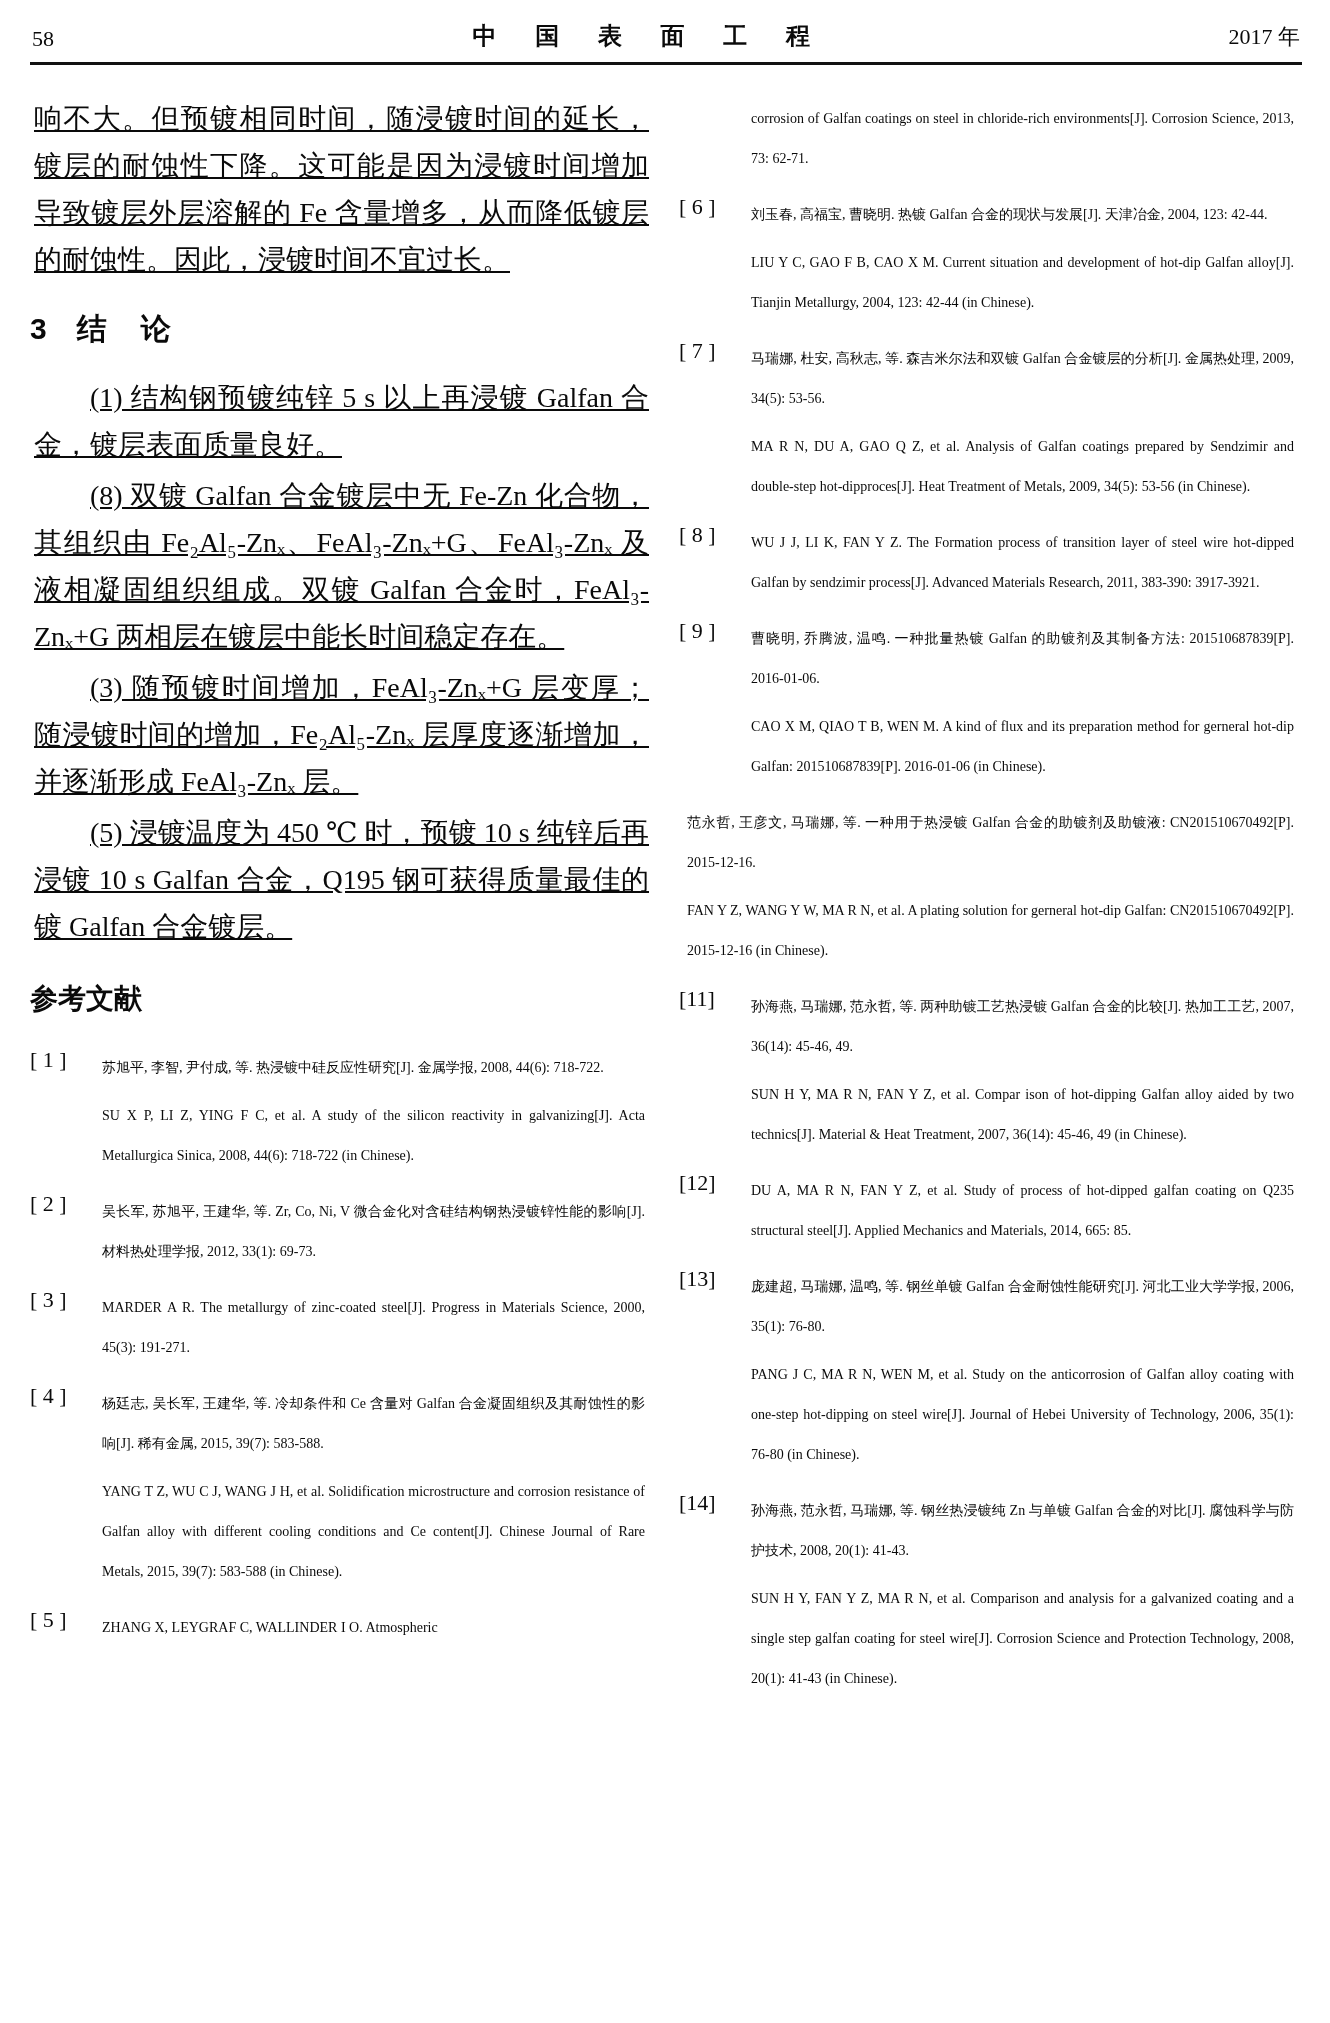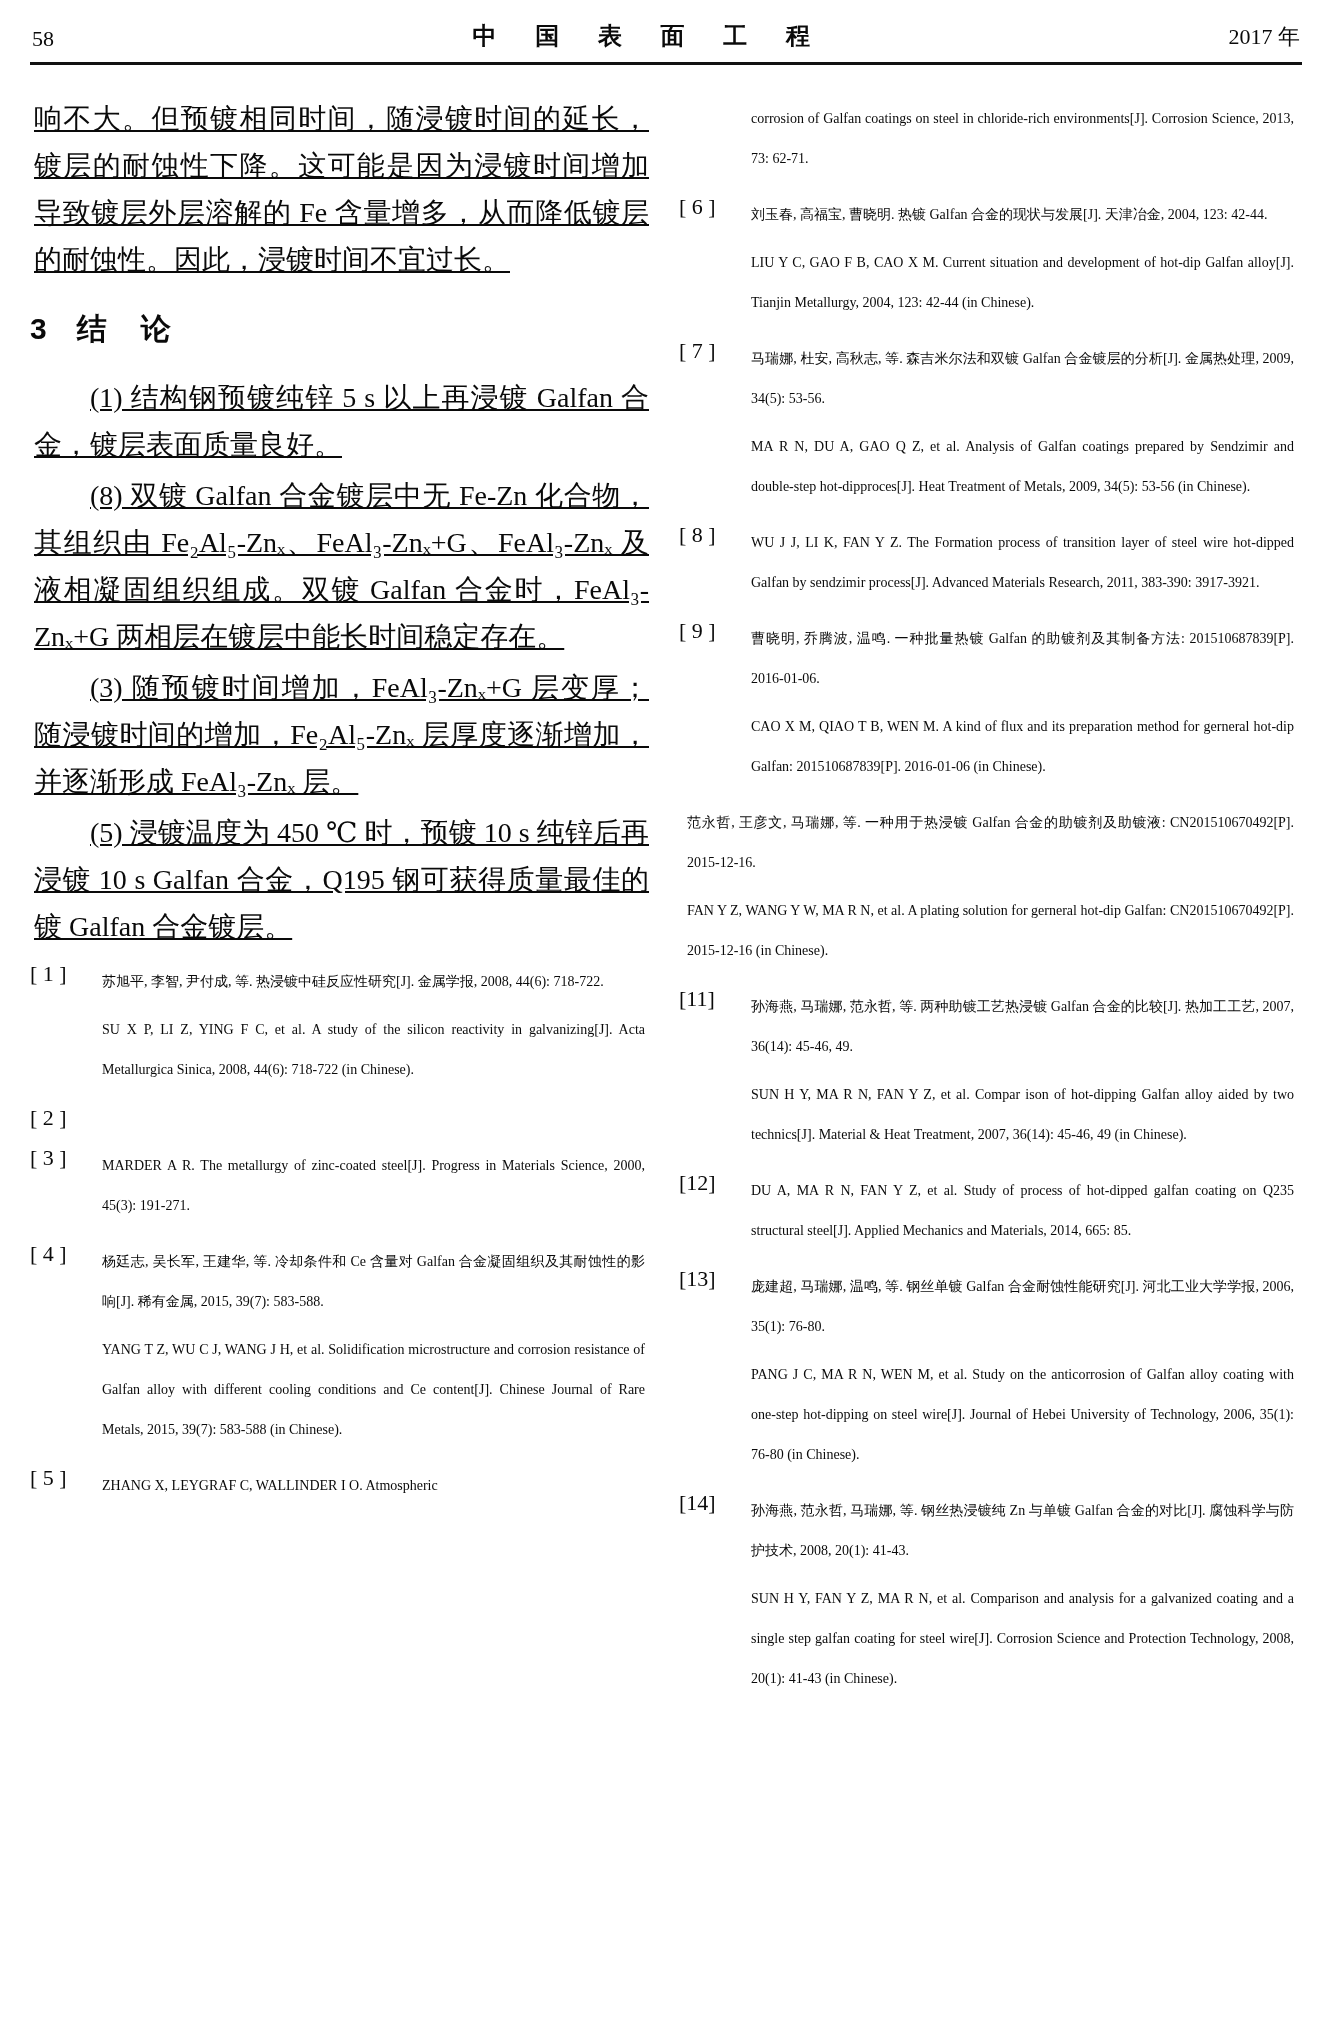--- a/index.html
+++ b/index.html
@@ -90,37 +90,39 @@
           <p class="para indent">(1) 结构钢预镀纯锌 5 s 以上再浸镀 Galfan 合金，镀层表面质量良好。</p>
 
           <p class="para indent">(8) 双镀 Galfan 合金镀层中无 Fe-Zn 化合物，其组织由 Fe₂Al₅-Znₓ、FeAl₃-Znₓ+G、FeAl₃-Znₓ 及液相凝固组织组成。双镀 Galfan 合金时，FeAl₃-Znₓ+G 两相层在镀层中能长时间稳定存在。</p>
 
           <p class="para indent">(3) 随预镀时间增加，FeAl₃-Znₓ+G 层变厚；随浸镀时间的增加，Fe₂Al₅-Znₓ 层厚度逐渐增加，并逐渐形成 FeAl₃-Znₓ 层。</p>
 
 
           <p class="para indent">(5) 浸镀温度为 450 ℃ 时，预镀 10 s 纯锌后再浸镀 10 s Galfan 合金，Q195 钢可获得质量最佳的镀 Galfan 合金镀层。</p>
         </div>
 
+      <div class="refs-title">参考文献</div>
 
       <div class="ref-list">
 
           <div class="ref">
             <span class="ref-label">[ 1 ]</span>
             <div class="ref-body">
 
                 <p class="ref-part">苏旭平, 李智, 尹付成, 等. 热浸镀中硅反应性研究[J]. 金属学报, 2008, 44(6): 718-722.</p>
 
                 <p class="ref-part">SU X P, LI Z, YING F C, et al. A study of the silicon reactivity in galvanizing[J]. Acta Metallurgica Sinica, 2008, 44(6): 718-722 (in Chinese).</p>
               </div>
           </div>
 
           <div class="ref">
             <span class="ref-label">[ 2 ]</span>
             <div class="ref-body">
 
+                <p class="ref-part">吴长军, 苏旭平, 王建华, 等. Zr, Co, Ni, V 微合金化对含硅结构钢热浸镀锌性能的影响[J]. 材料热处理学报, 2012, 33(1): 69-73.</p>
 
               </div>
           </div>
 
           <div class="ref">
             <span class="ref-label">[ 3 ]</span>
             <div class="ref-body">
 
                 <p class="ref-part">MARDER A R. The metallurgy of zinc-coated steel[J]. Progress in Materials Science, 2000, 45(3): 191-271.</p>
               </div>

